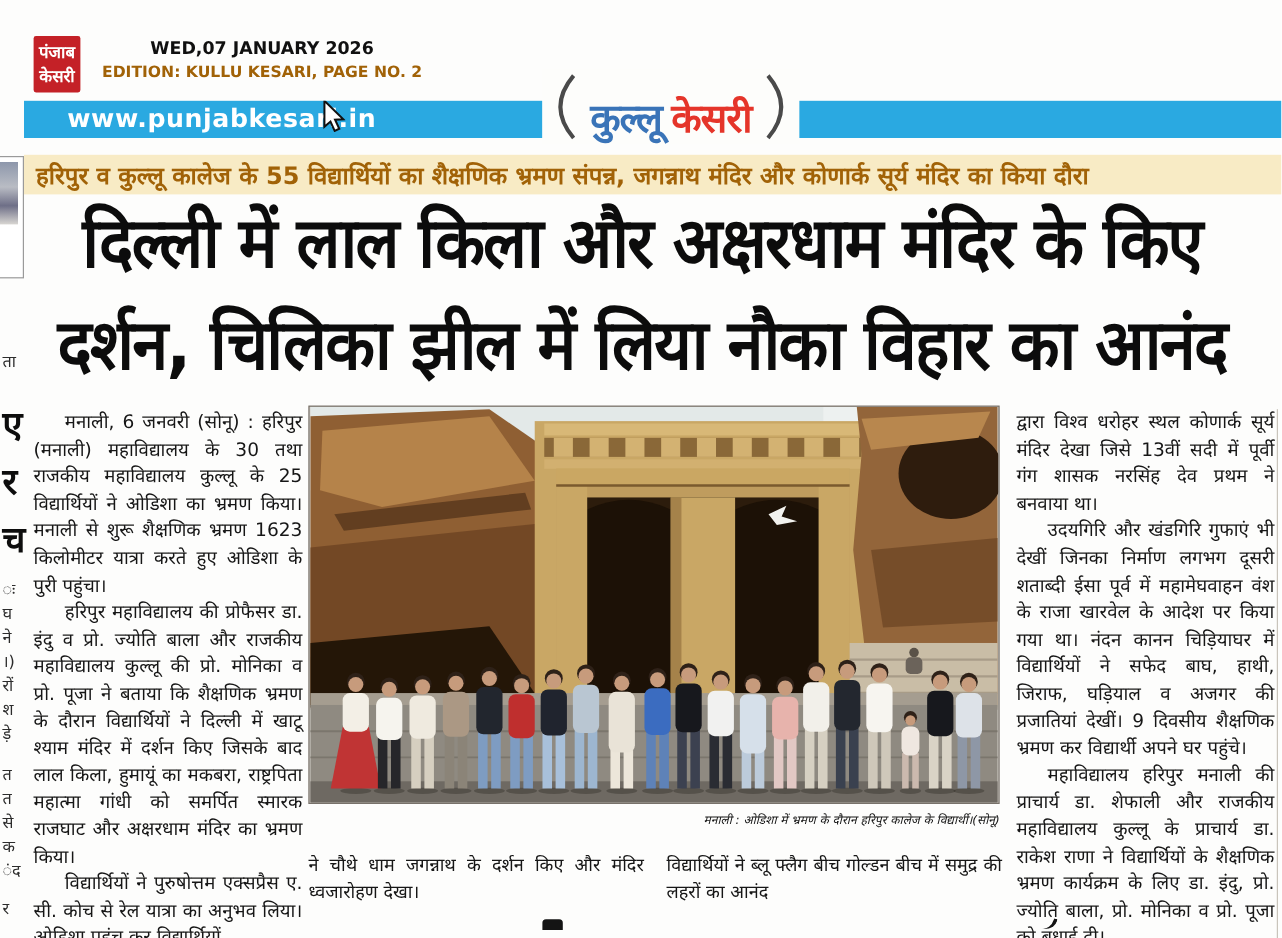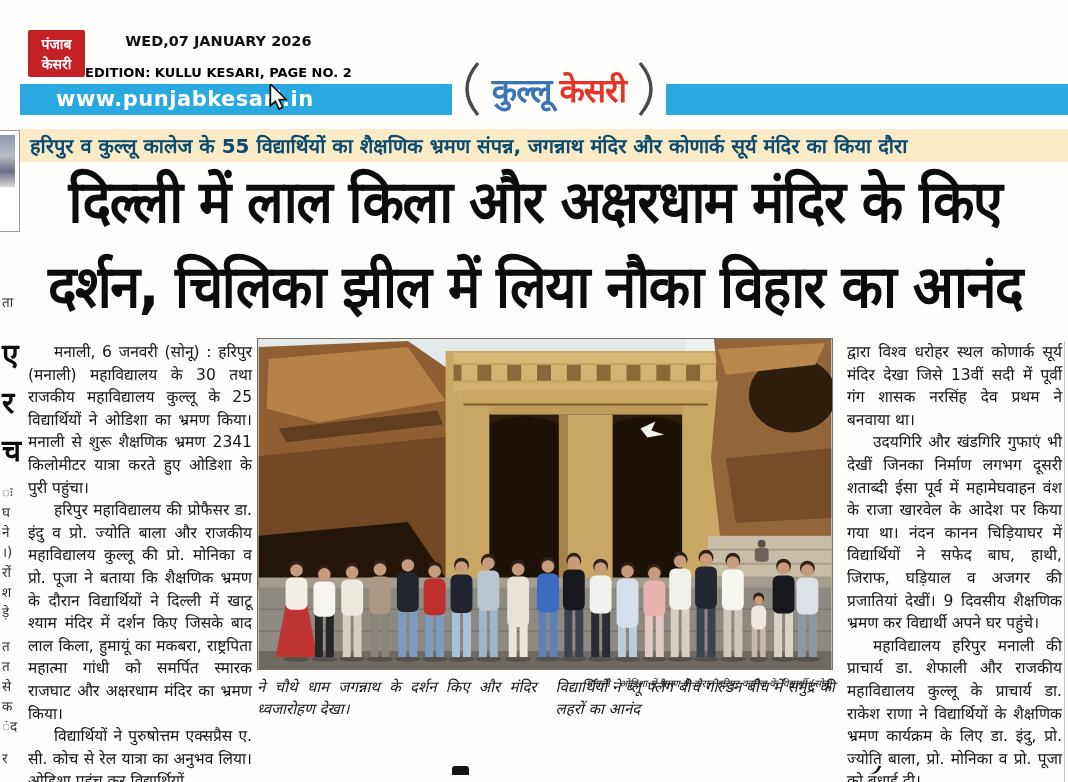--- a/index.html
+++ b/index.html
@@ -1,62 +1,62 @@
 <!DOCTYPE html>
 <html><head>
 <meta charset="utf-8">
 <style>
   html,body{margin:0;padding:0;background:#ffffff;}
   .page{position:relative;width:1068px;height:782px;background:#fdfdfc;overflow:hidden;
         font-family:"DejaVu Sans",sans-serif;color:#1a1a1a;}
 
   
-  .logo{position:absolute;left:28px;top:30px;width:57px;height:47px;background:#c42127;
+  .logo{position:absolute;left:28px;top:30px;width:39px;height:47px;background:#c42127;
         color:#fff;font-weight:bold;font-size:14px;line-height:1.45;text-align:center;
         padding-top:4px;box-sizing:border-box;border-radius:2px;}
   .dateline{position:absolute;left:85px;top:33px;text-align:center;}
   .dateline .d1{font-size:14.5px;font-weight:bold;color:#101010;}
-  .dateline .d2{font-size:13px;font-weight:bold;color:#000000;margin-top:16px;}
+  .dateline .d2{font-size:13px;font-weight:bold;color:#a16207;margin-top:4px;}
 
   .bluebar{position:absolute;top:84px;height:31px;background:#2aa9e1;}
   .bb-left{left:20px;width:432px;}
   .bb-right{left:666px;right:0;}
   .url{position:absolute;left:56px;top:87px;color:#ffffff;font-weight:bold;font-size:21px;letter-spacing:.5px;}
   .cursor{position:absolute;left:268px;top:84px;width:20px;height:26px;}
 
   .section-title{position:absolute;left:452px;top:58px;width:214px;height:62px;background:#fdfdfb;
-                 display:flex;align-items:center;justify-content:center;gap:8px;}
+                 display:flex;align-items:flex-end;justify-content:center;gap:8px;}
   .section-title svg.bracket{position:absolute;left:0;top:0;width:214px;height:62px;}
   .st-w{position:relative;font-size:33px;font-weight:900;letter-spacing:-1px;}
   .st-blue{color:#3a74b8;}
   .st-red{color:#e5352a;}
 
   
   .kicker{position:absolute;left:20px;right:0;top:129px;height:33px;background:#f8ebc5;
-          color:#0c4a6e;font-weight:bold;font-size:20px;line-height:34px;padding-left:10px;
+          color:#a16207;font-weight:bold;font-size:20px;line-height:34px;padding-left:10px;
           white-space:nowrap;overflow:hidden;box-sizing:border-box;}
 
   
   .headline{position:absolute;left:22px;top:160px;width:1026px;text-align:center;
             color:#0c0c0c;font-weight:900;font-size:54px;line-height:85px;letter-spacing:-1.5px;}
   .headline span{display:block;transform:scaleY(1.08);}
 
   
   .newscol{font-size:15.5px;line-height:22.6px;text-align:justify;color:#161616;}
   .newscol p{margin:0;}
   .newscol p.ind{text-indent:26px;}
   .col1{position:absolute;left:28px;top:341px;width:224px;}
   .col5{position:absolute;left:847px;top:341px;width:215px;}
   .vrule{position:absolute;left:1064px;top:341px;bottom:0;width:1px;background:#c9c4bb;}
 
   .photo-frame{position:absolute;left:257px;top:338px;width:576px;height:332px;
                border:1px solid #77716a;box-sizing:border-box;background:#d8d4cc;overflow:hidden;}
   .caption-row{position:absolute;left:257px;top:676px;width:576px;display:flex;
                justify-content:flex-end;font-size:10px;font-style:italic;color:#131313;}
-  .subcols{position:absolute;left:257px;top:676px;width:578px;display:flex;gap:19px;font-style:italic;}
+  .subcols{position:absolute;left:257px;top:710px;width:578px;display:flex;gap:19px;}
   .subcol{flex:1;font-size:15px;line-height:22px;text-align:justify;color:#161616;}
 
   
   .edge{position:absolute;left:0;top:0;width:23px;height:782px;overflow:hidden;}
   .edge-box{position:absolute;left:-4px;top:130px;width:24px;height:102px;background:#fff;
             border:1px solid #9a9a9a;box-sizing:border-box;}
   .edge-box .img{position:absolute;left:3px;top:4px;width:15px;height:52px;
                  background:linear-gradient(180deg,#8d97ab 0%,#b9bcc4 40%,#6e6f87 70%,#d8d6d2 100%);}
   .edge-frag{position:absolute;left:2px;color:#2c2c2c;font-size:13.5px;line-height:1;}
   .edge-frag.big{font-size:30px;font-weight:900;color:#0d0d0d;}
@@ -120,21 +120,21 @@
   </div>
 
   <div class="kicker">हरिपुर व कुल्लू कालेज के 55 विद्यार्थियों का शैक्षणिक भ्रमण संपन्न, जगन्नाथ मंदिर और कोणार्क सूर्य मंदिर का किया दौरा</div>
 
   <h1 class="headline" style="margin:0;">
     <span>दिल्ली में लाल किला और अक्षरधाम मंदिर के किए</span>
     <span>दर्शन, चिलिका झील में लिया नौका विहार का आनंद</span>
   </h1>
 
   <div class="newscol col1">
-    <p class="ind">मनाली, 6 जनवरी (सोनू) : हरिपुर (मनाली) महाविद्यालय के 30 तथा राजकीय महाविद्यालय कुल्लू के 25 विद्यार्थियों ने ओडिशा का भ्रमण किया। मनाली से शुरू शैक्षणिक भ्रमण 2341 किलोमीटर यात्रा करते हुए ओडिशा के पुरी पहुंचा।</p>
+    <p class="ind">मनाली, 6 जनवरी (सोनू) : हरिपुर (मनाली) महाविद्यालय के 30 तथा राजकीय महाविद्यालय कुल्लू के 25 विद्यार्थियों ने ओडिशा का भ्रमण किया। मनाली से शुरू शैक्षणिक भ्रमण 1623 किलोमीटर यात्रा करते हुए ओडिशा के पुरी पहुंचा।</p>
     <p class="ind">हरिपुर महाविद्यालय की प्रोफैसर डा. इंदु व प्रो. ज्योति बाला और राजकीय महाविद्यालय कुल्लू की प्रो. मोनिका व प्रो. पूजा ने बताया कि शैक्षणिक भ्रमण के दौरान विद्यार्थियों ने दिल्ली में खाटू श्याम मंदिर में दर्शन किए जिसके बाद लाल किला, हुमायूं का मकबरा, राष्ट्रपिता महात्मा गांधी को समर्पित स्मारक राजघाट और अक्षरधाम मंदिर का भ्रमण किया।</p>
     <p class="ind">विद्यार्थियों ने पुरुषोत्तम एक्सप्रैस ए. सी. कोच से रेल यात्रा का अनुभव लिया। ओडिशा पहुंच कर विद्यार्थियों</p>
   </div>
 
   <div class="photo-frame">
     <svg width="574" height="330" viewBox="0 0 576 332">
 
       <rect x="0" y="0" width="576" height="70" fill="#e3e9e8"></rect>
       <rect x="430" y="0" width="146" height="55" fill="#edf1f0"></rect>
 

